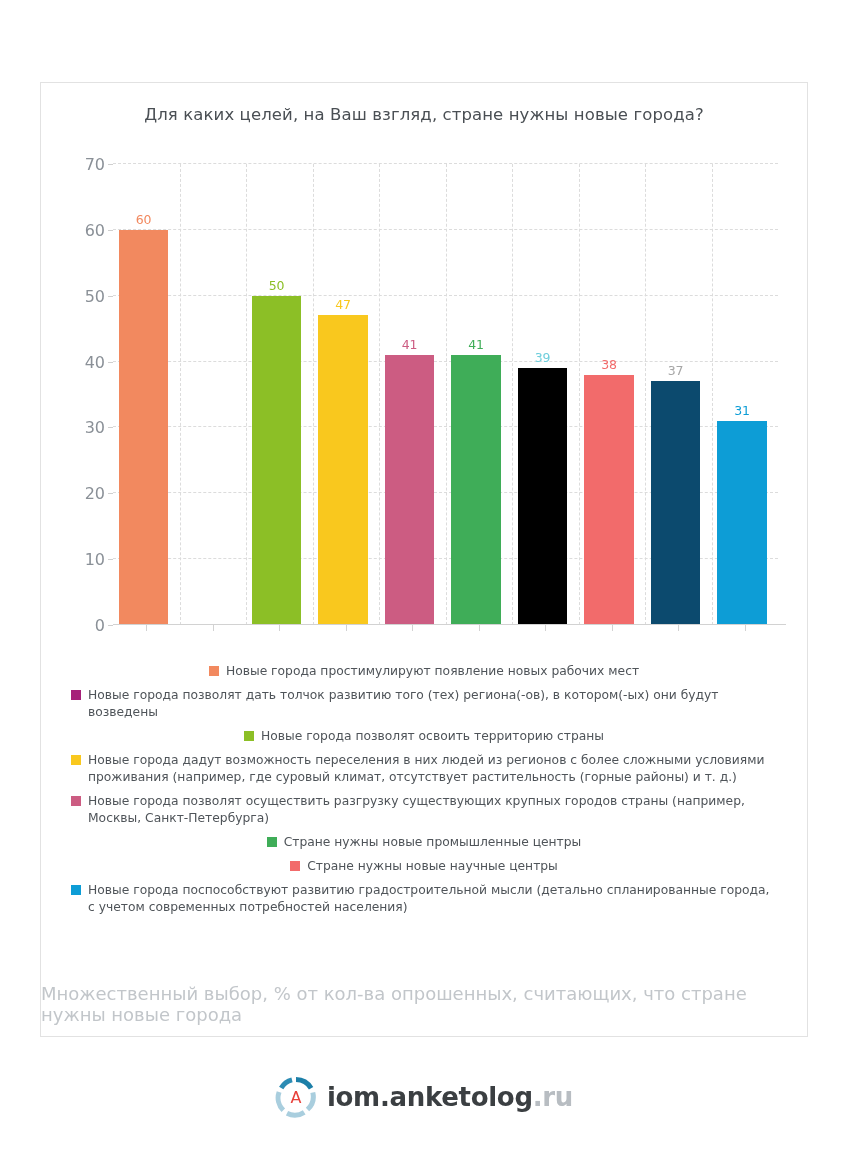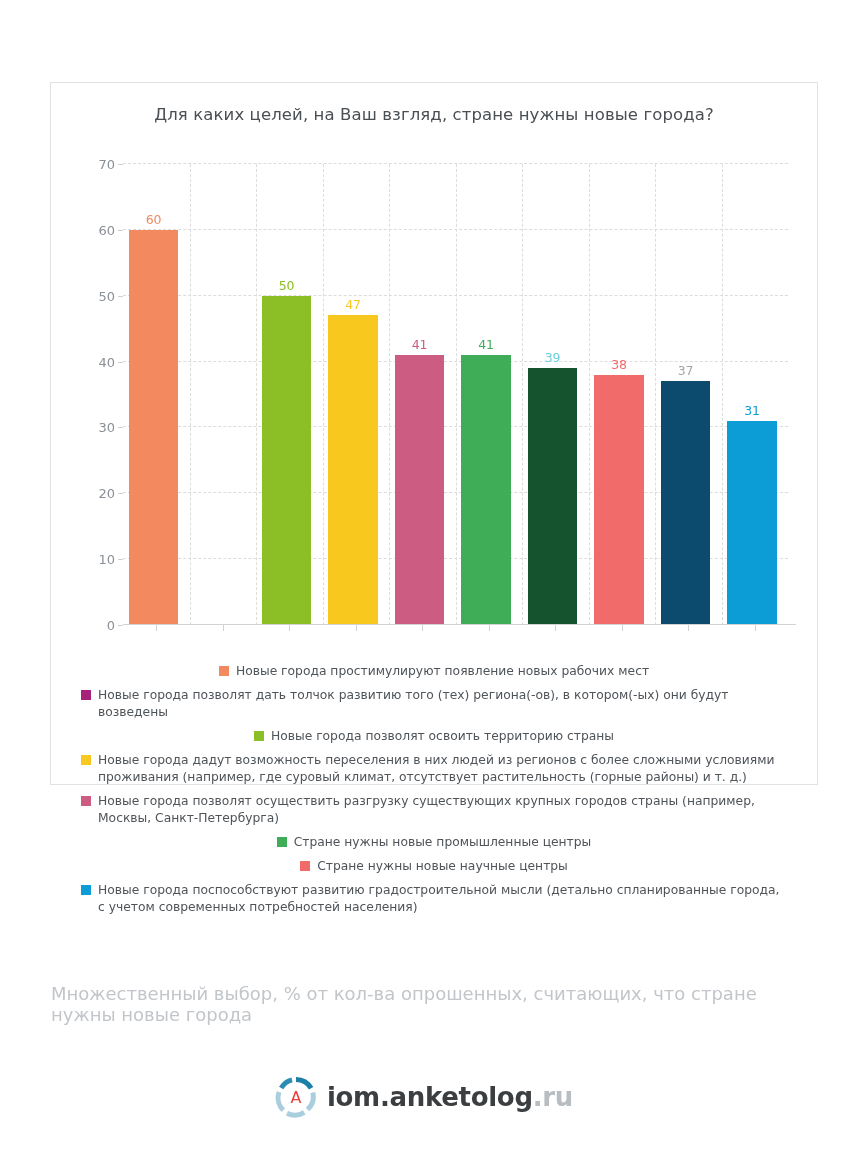--- a/index.html
+++ b/index.html
@@ -12,24 +12,24 @@
     height: 1162px;
     font-family: "DejaVu Sans", "Liberation Sans", sans-serif;
     color: #555b60;
     position: relative;
     overflow: hidden;
   }
 
   
   .card {
     position: absolute;
-    left: 50px;
+    left: 40px;
     top: 82px;
     width: 768px;
-    height: 703px;
+    height: 955px;
     border: 1px solid #e2e2e2;
     background: #ffffff;
     box-sizing: border-box;
   }
 
   .chart-title {
     position: absolute;
     left: 0;
     top: 22px;
     width: 100%;
@@ -82,21 +82,21 @@
     bottom: -6px;
     width: 0;
     height: 6px;
     border-left: 1px solid #d2d2d2;
   }
   .ytick-label {
     position: absolute;
     right: 100%;
     margin-right: 8px;
     transform: translateY(-50%);
-    font-size: 13px;
+    font-size: 16px;
     color: #8a9097;
     white-space: nowrap;
   }
   .ytick-mark {
     position: absolute;
     left: -5px;
     width: 5px;
     height: 0;
     border-top: 1px solid #cfcfcf;
   }
@@ -266,21 +266,21 @@
             <div class="bar" style="height: 58.5714%; background: rgb(204, 92, 130);">
               <div class="bar-label" style="color: rgb(204, 92, 130);">41</div>
             </div>
           </div>
           <div class="bar-slot" style="left: 50%; width: 10%;">
             <div class="bar" style="height: 58.5714%; background: rgb(63, 173, 88);">
               <div class="bar-label" style="color: rgb(63, 173, 88);">41</div>
             </div>
           </div>
           <div class="bar-slot" style="left: 60%; width: 10%;">
-            <div class="bar" style="height: 55.7143%; background: #14532d;">
+            <div class="bar" style="height: 55.7143%; background: #000000;">
               <div class="bar-label" style="color: rgb(111, 206, 220);">39</div>
             </div>
           </div>
           <div class="bar-slot" style="left: 70%; width: 10%;">
             <div class="bar" style="height: 54.2857%; background: rgb(242, 107, 107);">
               <div class="bar-label" style="color: rgb(242, 107, 107);">38</div>
             </div>
           </div>
           <div class="bar-slot" style="left: 80%; width: 10%;">
             <div class="bar" style="height: 52.8571%; background: #0c4a6e;">

